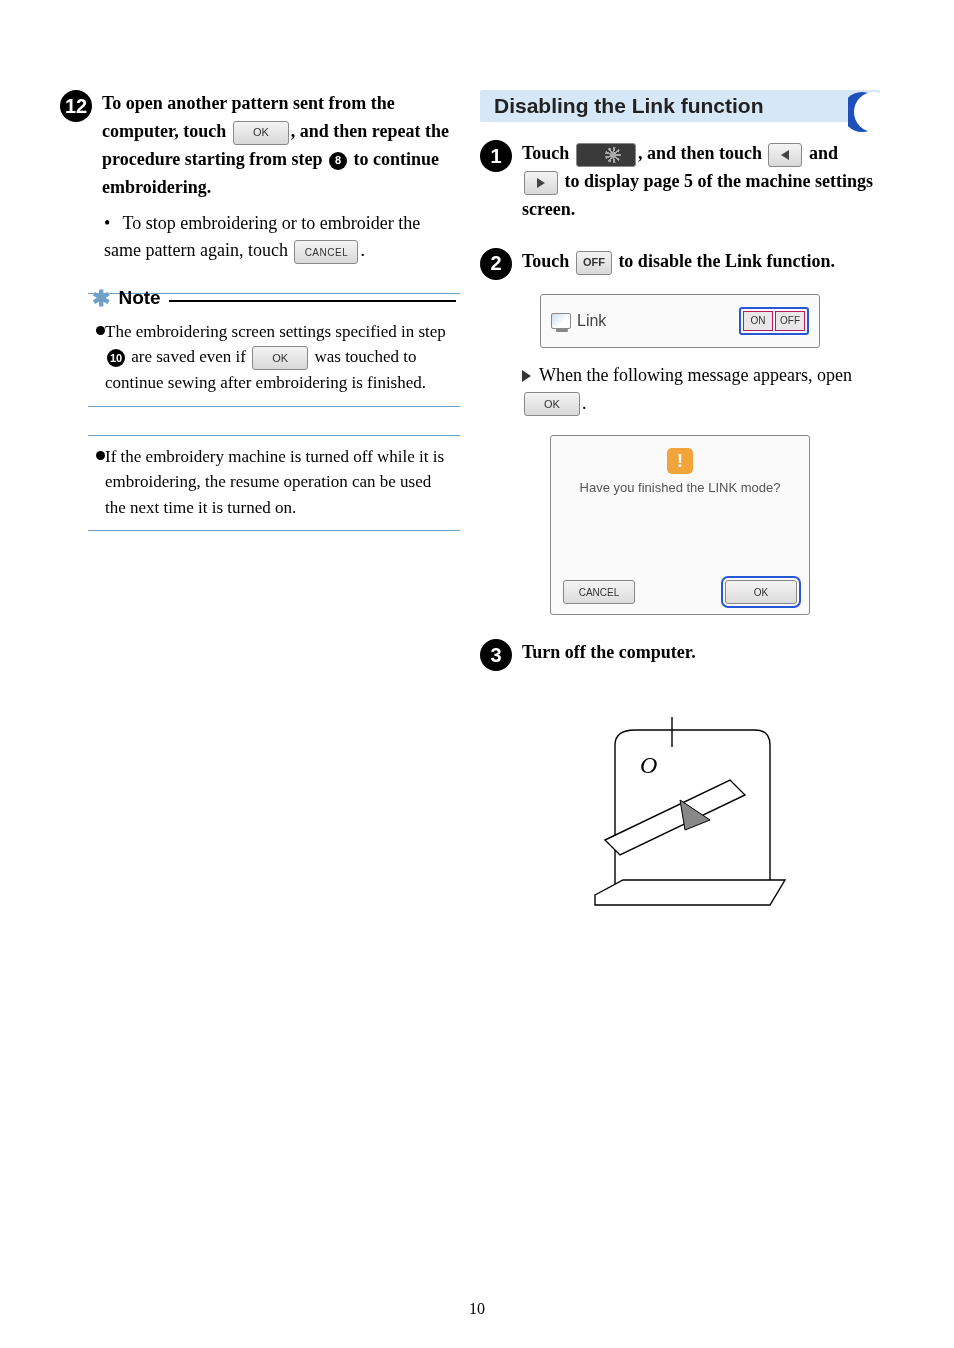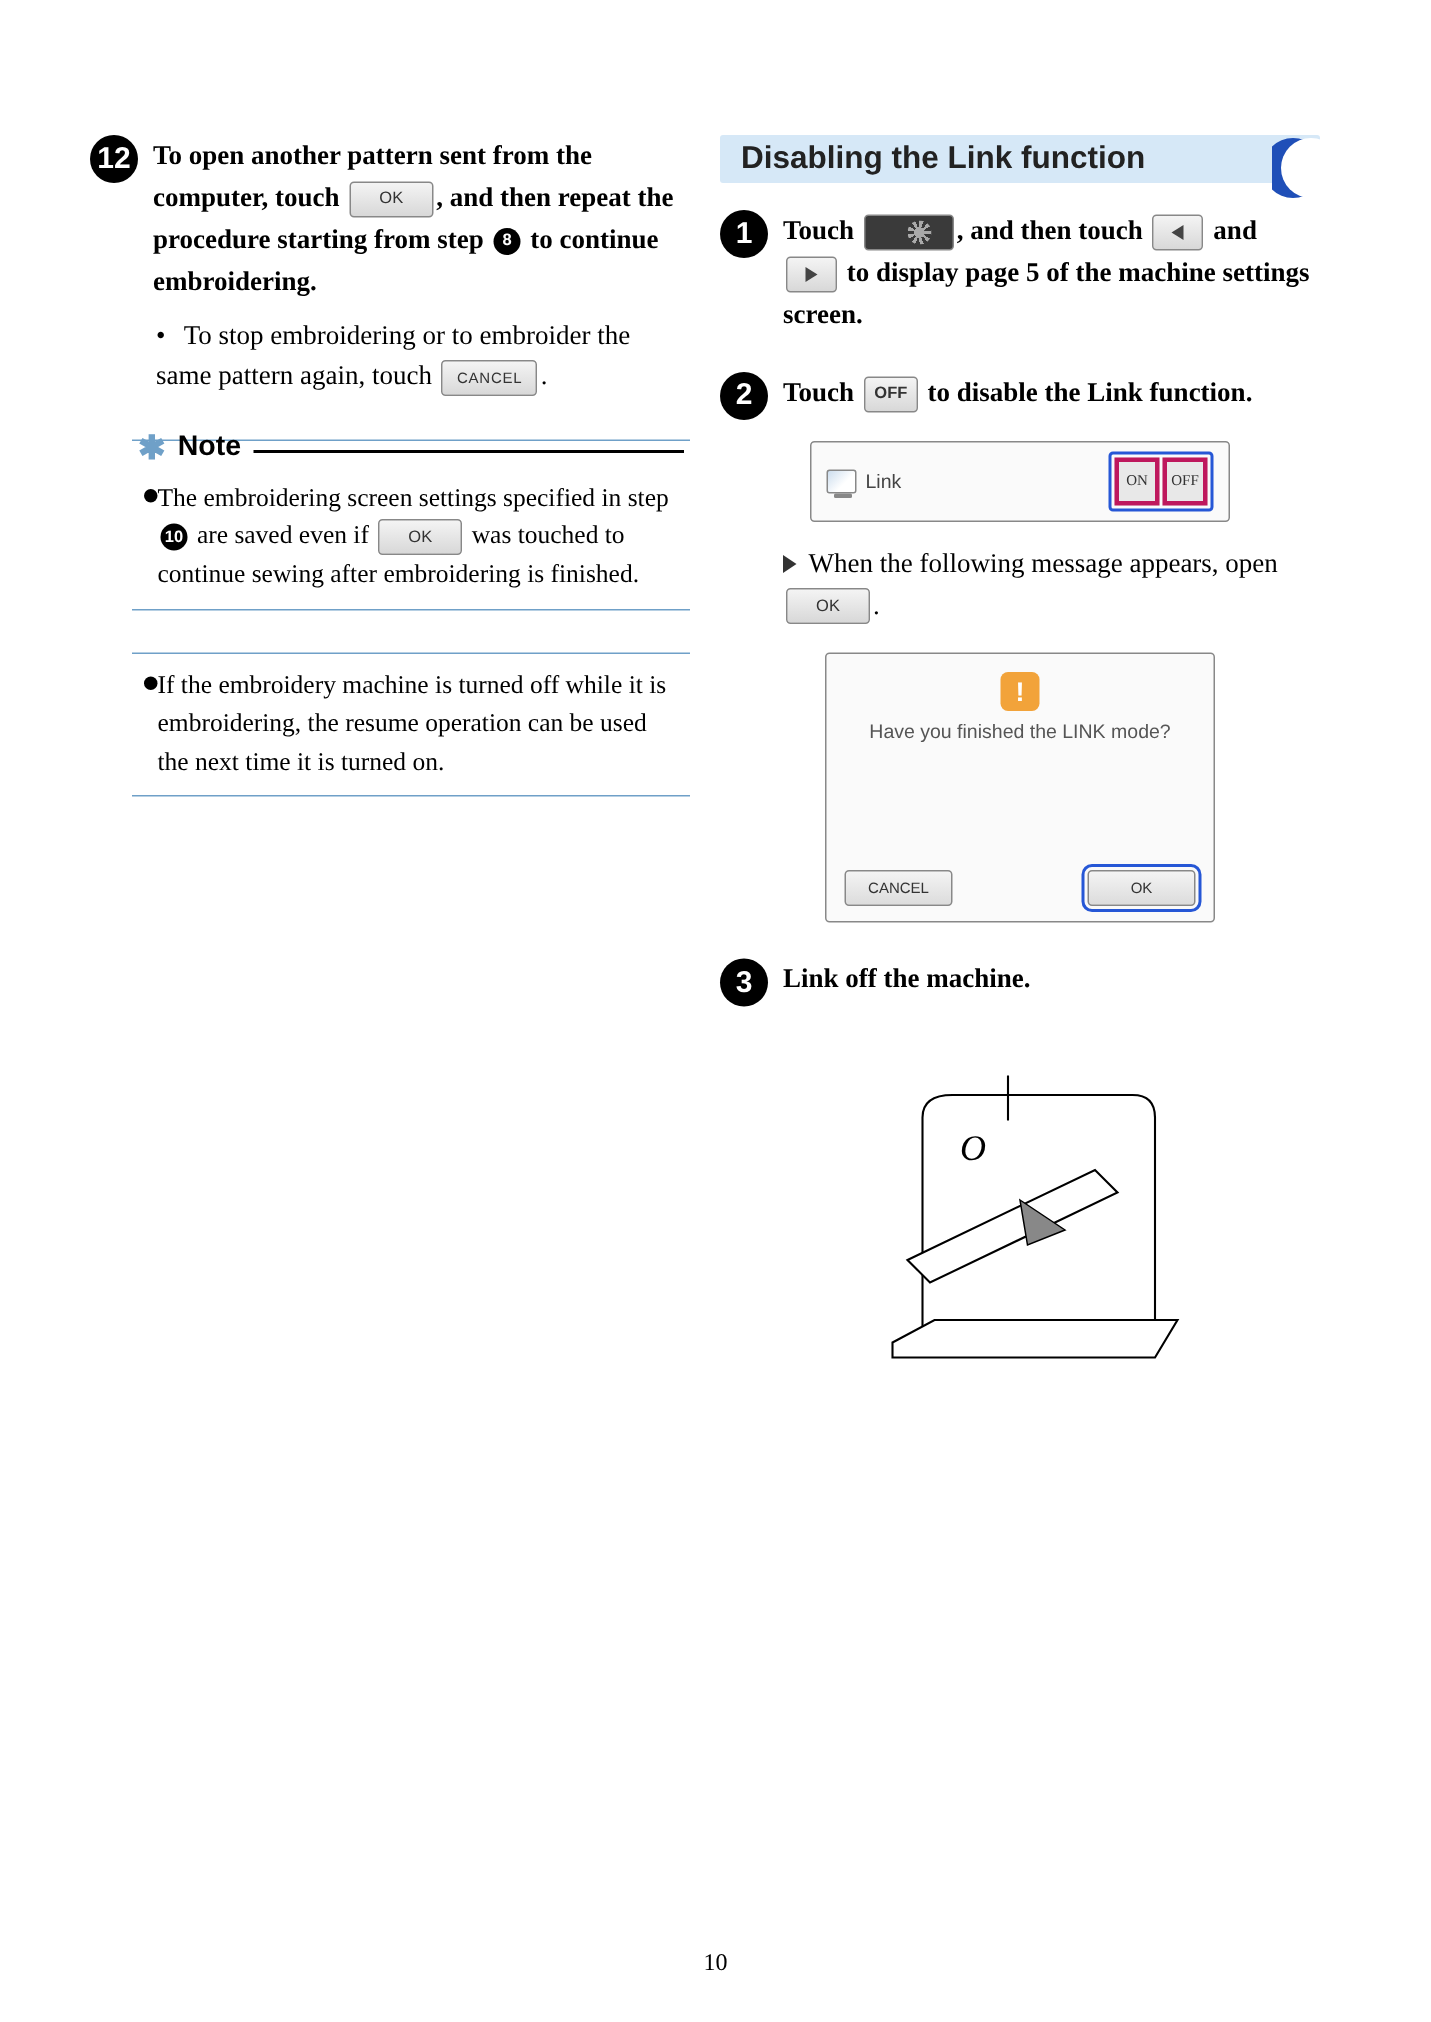--- a/index.html
+++ b/index.html
@@ -182,41 +182,41 @@
     height: 54px;
     margin: 14px auto 14px auto;
     display: flex;
     align-items: center;
     justify-content: space-between;
     padding: 0 10px;
     background: #fafafa;
   }
   .setting-panel .link-lbl {
     display: flex; align-items: center; gap: 6px;
-    font-family: Arial, sans-serif; font-size: 13px; color: #444;
+    font-family: Arial, sans-serif; font-size: 16px; color: #444;
   }
   .setting-panel .pc-ico {
     width: 20px; height: 16px; border: 1px solid #888; border-radius: 2px;
     background: linear-gradient(135deg, #cde, #fff 60%);
     position: relative;
   }
   .setting-panel .pc-ico::after {
     content: ""; position: absolute; left: 4px; bottom: -4px; width: 12px; height: 3px; background: #888; border-radius: 1px;
   }
   .toggle-pair {
     display: flex; align-items: center;
     border: 2px solid #2657d6;
     border-radius: 3px;
     padding: 2px;
   }
   .toggle-pair .half {
-    width: 30px; height: 32px;
+    width: 30px; height: 20px;
     display: flex; align-items: center; justify-content: center;
-    font-family: Liberation Serif, serif; font-size: 10px;
-    border: 3px solid #be185d; background: #e8e8e8; color: #333;
+    font-family: Liberation Sans, sans-serif; font-size: 10px;
+    border: 1px solid #be185d; background: #e8e8e8; color: #333;
   }
   .toggle-pair .half + .half { margin-left: 2px; }
 
   .result-mark {
     display: inline-block;
     width: 0; height: 0;
     border-top: 6px solid transparent;
     border-bottom: 6px solid transparent;
     border-left: 9px solid #333;
     margin-right: 8px; vertical-align: -1px;
@@ -383,21 +383,21 @@
       <div class="bang">!</div>
       <div class="msg">Have you finished the LINK mode?</div>
       <div class="btns">
         <span class="dlg-btn">CANCEL</span>
         <span class="dlg-btn framed">OK</span>
       </div>
     </div>
 
     <div class="step-row" style="margin-top:24px;">
       <span class="step-badge">3</span>
-      <div class="step-body bold">Link off the machine.</div>
+      <div class="step-body bold">Turn off the computer.</div>
     </div>
 
     <div class="machine-illus">
       <svg viewBox="0 0 250 210">
         <path d="M60 170 L60 40 Q60 25 80 25 L200 25 Q215 25 215 40 L215 175 L200 190 L60 190 Z" fill="#fff" stroke="#000" stroke-width="1.4"></path>
         <line x1="117" y1="12" x2="117" y2="42" stroke="#000" stroke-width="1.4"></line>
         <path d="M50 135 L175 75 L190 90 L65 150 Z" fill="#fff" stroke="#000" stroke-width="1.4"></path>
         <path d="M125 95 L155 115 L130 125 Z" fill="#888" stroke="#000" stroke-width="1"></path>
         <text x="85" y="68" font-family="Times New Roman" font-style="italic" font-size="24">O</text>
         <path d="M40 190 L68 175 L230 175 L215 200 L40 200 Z" fill="#fff" stroke="#000" stroke-width="1.4"></path>

